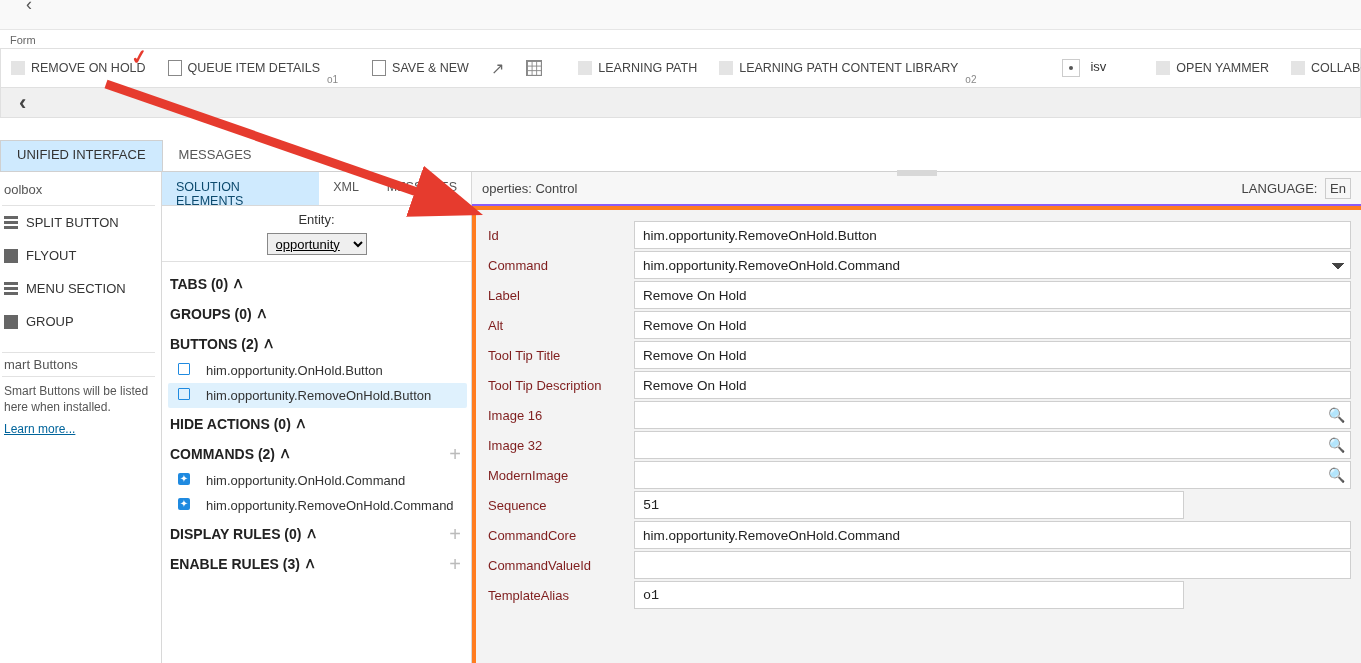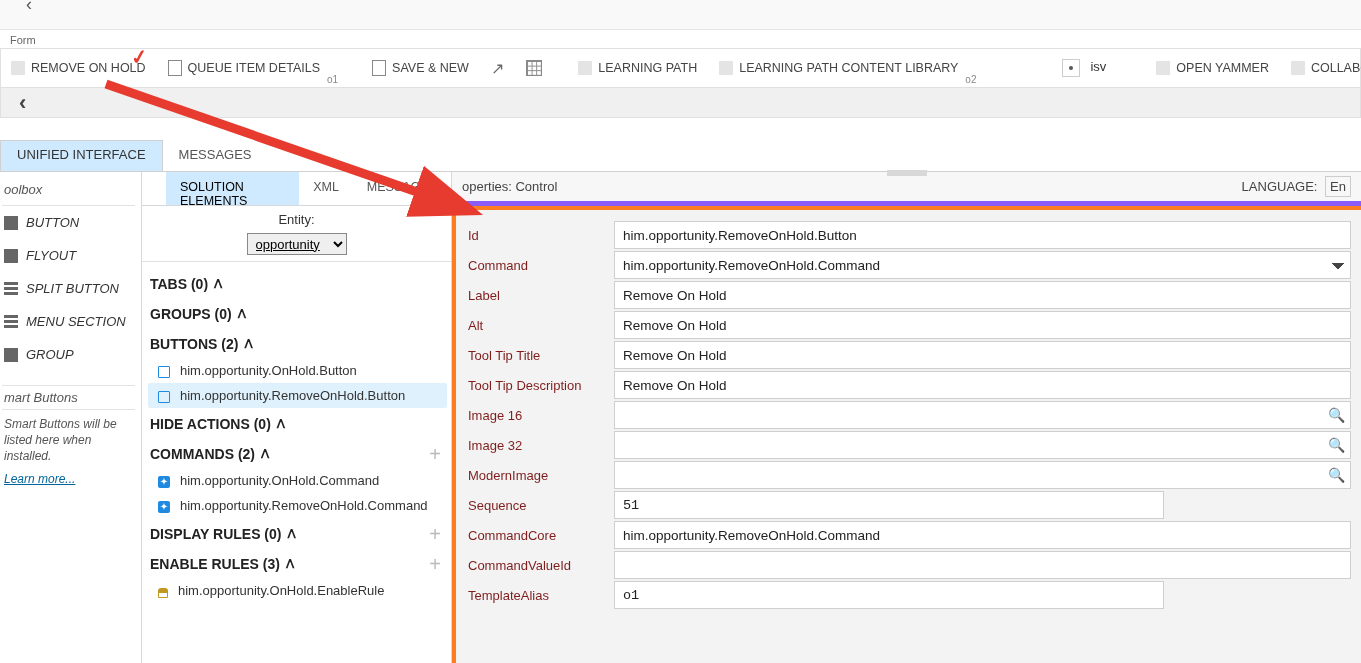--- a/index.html
+++ b/index.html
@@ -138,25 +138,24 @@
   }
 
   
   .main {
     display: flex;
     height: calc(663px - 30px - 18px - 40px - 30px - 22px - 32px);
   }
 
   
   .toolbox {
-    width: 142px;
+    width: 162px;
     border-right: 1px solid #d8d8d8;
     padding: 6px 6px 6px 2px;
     font-size: 13px;
-    font-style: italic;
   }
   .toolbox-title {
     font-size: 13px;
     color: #555;
     padding: 4px 2px 8px 2px;
     border-bottom: 1px solid #e2e2e2;
   }
   .tb-item {
     display: flex;
     align-items: center;
@@ -206,22 +205,21 @@
     height: 34px;
     border-bottom: 1px solid #d8d8d8;
   }
   .tree-tab {
     padding: 8px 14px;
     font-size: 12.5px;
     color: #555;
   }
   .tree-tab.active {
     background: #cfeafe;
-    color: #000000;
-    margin-left: 24px;
+    color: #0c4a6e;
   }
   .entity-row {
     display: flex;
     align-items: center;
     gap: 6px;
     padding: 6px 8px;
     border-bottom: 1px solid #e0e0e0;
     flex-direction: column;
   }
   .entity-row label { font-size: 13px; color: #333; }
@@ -253,22 +251,22 @@
     right: 6px;
     color: #bbb;
     font-size: 20px;
     font-weight: normal;
   }
   .caret {
     font-size: 12px;
   }
   .tree-item {
     display: flex;
-    align-items: flex-end;
-    gap: 10px;
+    align-items: flex-start;
+    gap: 16px;
     padding: 5px 4px 5px 10px;
     font-size: 13px;
     color: #333;
     border-radius: 2px;
   }
   .tree-item.selected {
     background: #dff1fd;
   }
   .ico-btn {
     width: 12px; height: 12px;
@@ -298,21 +296,21 @@
 
   
   .props-panel {
     flex: 1;
     display: flex;
     flex-direction: column;
     position: relative;
   }
   .props-header {
     height: 34px;
-    border-bottom: 5px solid #8b5cf6;
+    border-bottom: 2px solid #8b5cf6;
     display: flex;
     align-items: center;
     justify-content: space-between;
     padding: 0 10px;
     font-size: 13px;
     color: #444;
     background: #f7f7f7;
     position: relative;
   }
   .props-header .drag-handle {
@@ -474,30 +472,26 @@
 <div class="iface-tabs">
   <div class="iface-tab active">UNIFIED INTERFACE</div>
   <div class="iface-tab">MESSAGES</div>
 </div>
 
 <div class="main">
 
   <div class="toolbox">
     <div class="toolbox-title">oolbox</div>
     <div class="tb-item">
-      <span class="tb-icon"></span>
-      <span>BUTTON</span>
+      <span class="tb-icon lines"></span>
+      <span>SPLIT BUTTON</span>
     </div>
     <div class="tb-item">
       <span class="tb-icon"></span>
       <span>FLYOUT</span>
-    </div>
-    <div class="tb-item">
-      <span class="tb-icon lines"></span>
-      <span>SPLIT BUTTON</span>
     </div>
     <div class="tb-item">
       <span class="tb-icon lines"></span>
       <span>MENU SECTION</span>
     </div>
     <div class="tb-item">
       <span class="tb-icon"></span>
       <span>GROUP</span>
     </div>
     <div class="smart-title">mart Buttons</div>
@@ -557,24 +551,20 @@
       </div>
       <div class="tree-section">
         <span>DISPLAY RULES (0)</span>
           <span class="caret">ᐱ</span>
         <span class="plus">+</span>
       </div>
       <div class="tree-section">
         <span>ENABLE RULES (3)</span>
           <span class="caret">ᐱ</span>
         <span class="plus">+</span>
-      </div>
-      <div class="tree-item">
-        <span class="ico-lock"></span>
-        <span>him.opportunity.OnHold.EnableRule</span>
       </div>
     </div>
   </div>
 
   <div class="props-panel">
     <div class="props-header">
       <span class="drag-handle"></span>
       <span>operties: Control</span>
       <span>
         <span>LANGUAGE:</span>

